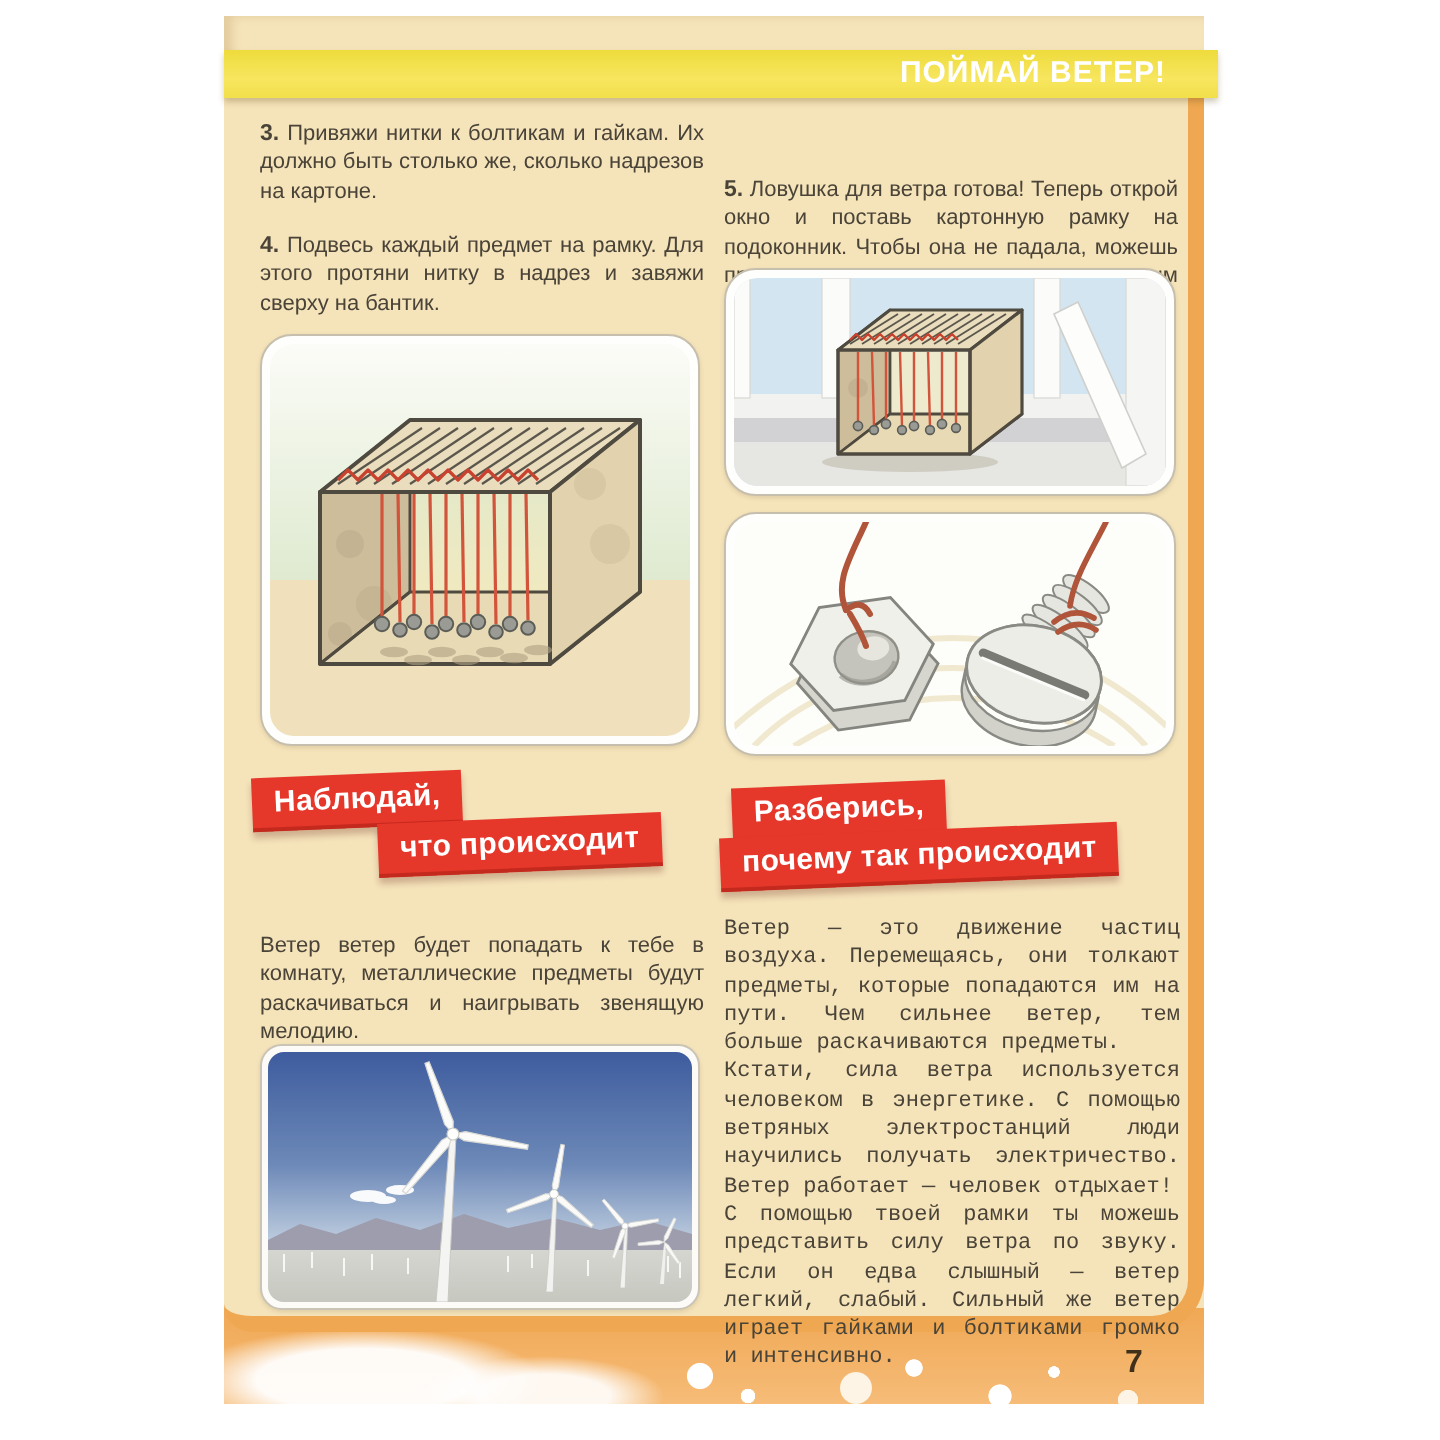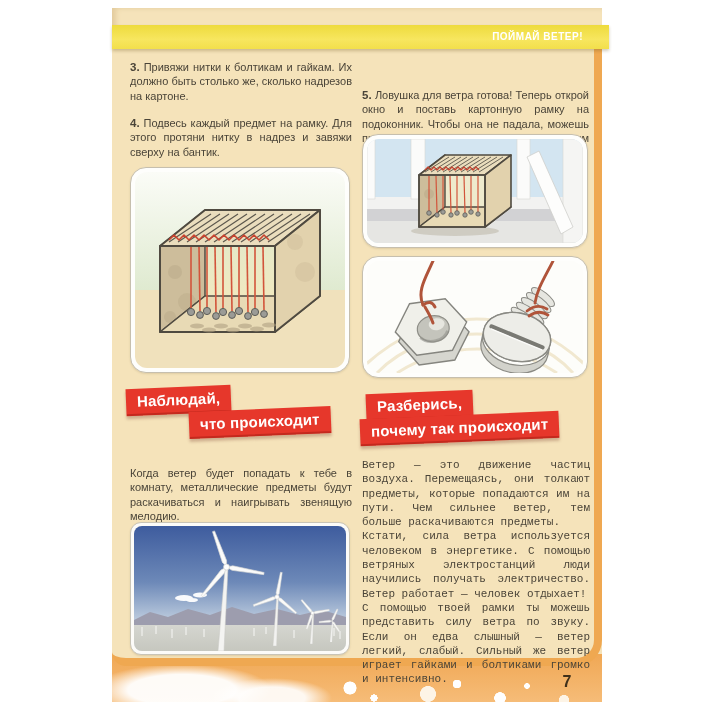--- a/index.html
+++ b/index.html
@@ -33,21 +33,21 @@
     border-bottom-right-radius:26px;border-bottom-left-radius:14px;z-index:3;
     background-image:radial-gradient(circle 2px at 40px 480px,#e7cd8d 85%,transparent 88%),
       radial-gradient(circle 2px at 200px 560px,#ecd79b 85%,transparent 88%);}
   .page-number{position:absolute;left:552px;top:673px;width:30px;z-index:6;
     font-size:16px;font-weight:bold;color:#40301a;text-align:center;}
   
   .header-bar{position:absolute;left:112px;top:25px;width:497px;height:24px;z-index:5;
     background:linear-gradient(180deg,#eedb3c 0%,#f7e65f 60%,#f2df4b 100%);
     box-shadow:0 2px 3px rgba(110,85,30,.3);}
   .header-bar span{display:block;line-height:24px;text-align:right;padding-right:26px;
-    color:#ffffff;font-weight:bold;font-size:10px;letter-spacing:.5px;}
+    color:#ffffff;font-weight:bold;font-size:15px;letter-spacing:.5px;}
   
   .tcol{position:absolute;z-index:4;font-size:11px;line-height:14.3px;color:#4a4438;
     text-align:justify;}
   .tcol p{margin:0;}
   .stepnum{font-weight:bold;font-size:11.5px;}
   
   .banner{position:absolute;z-index:4;background:#e6372b;color:#ffffff;font-weight:bold;
     font-size:15px;line-height:1;padding:5px 11px 7px;transform:rotate(-2.4deg);
     box-shadow:0 3px 3px rgba(90,20,10,.25),inset 0 -2px 0 rgba(155,25,15,.45);
     white-space:nowrap;letter-spacing:.2px;}
@@ -161,21 +161,21 @@
   </div>
 
   <div class="banner" style="left:126px;top:387px;">
     <span>Наблюдай,</span>
   </div>
   <div class="banner" style="left:189px;top:409px;">
     <span>что происходит</span>
   </div>
 
   <div class="tcol" style="left:130px;top:466px;width:222px;">
-    <p>Когда ветер будет попадать к тебе в комнату, металлические предметы будут раскачиваться и наигрывать звенящую мелодию.</p>
+    <p>Ветер ветер будет попадать к тебе в комнату, металлические предметы будут раскачиваться и наигрывать звенящую мелодию.</p>
   </div>
 
   <div class="photo" style="left:130px;top:522px;width:220px;height:133px;box-sizing:border-box;">
     <svg width="212" height="125" viewBox="0 0 212 125">
       <defs>
         <linearGradient id="skyg" x1="0" y1="0" x2="0" y2="1">
           <stop offset="0" stop-color="#3e5c9e"></stop>
             <stop offset="0.45" stop-color="#6d89b8"></stop>
           <stop offset="0.78" stop-color="#c3d1e1"></stop>
             <stop offset="0.9" stop-color="#dfe6ec"></stop>

